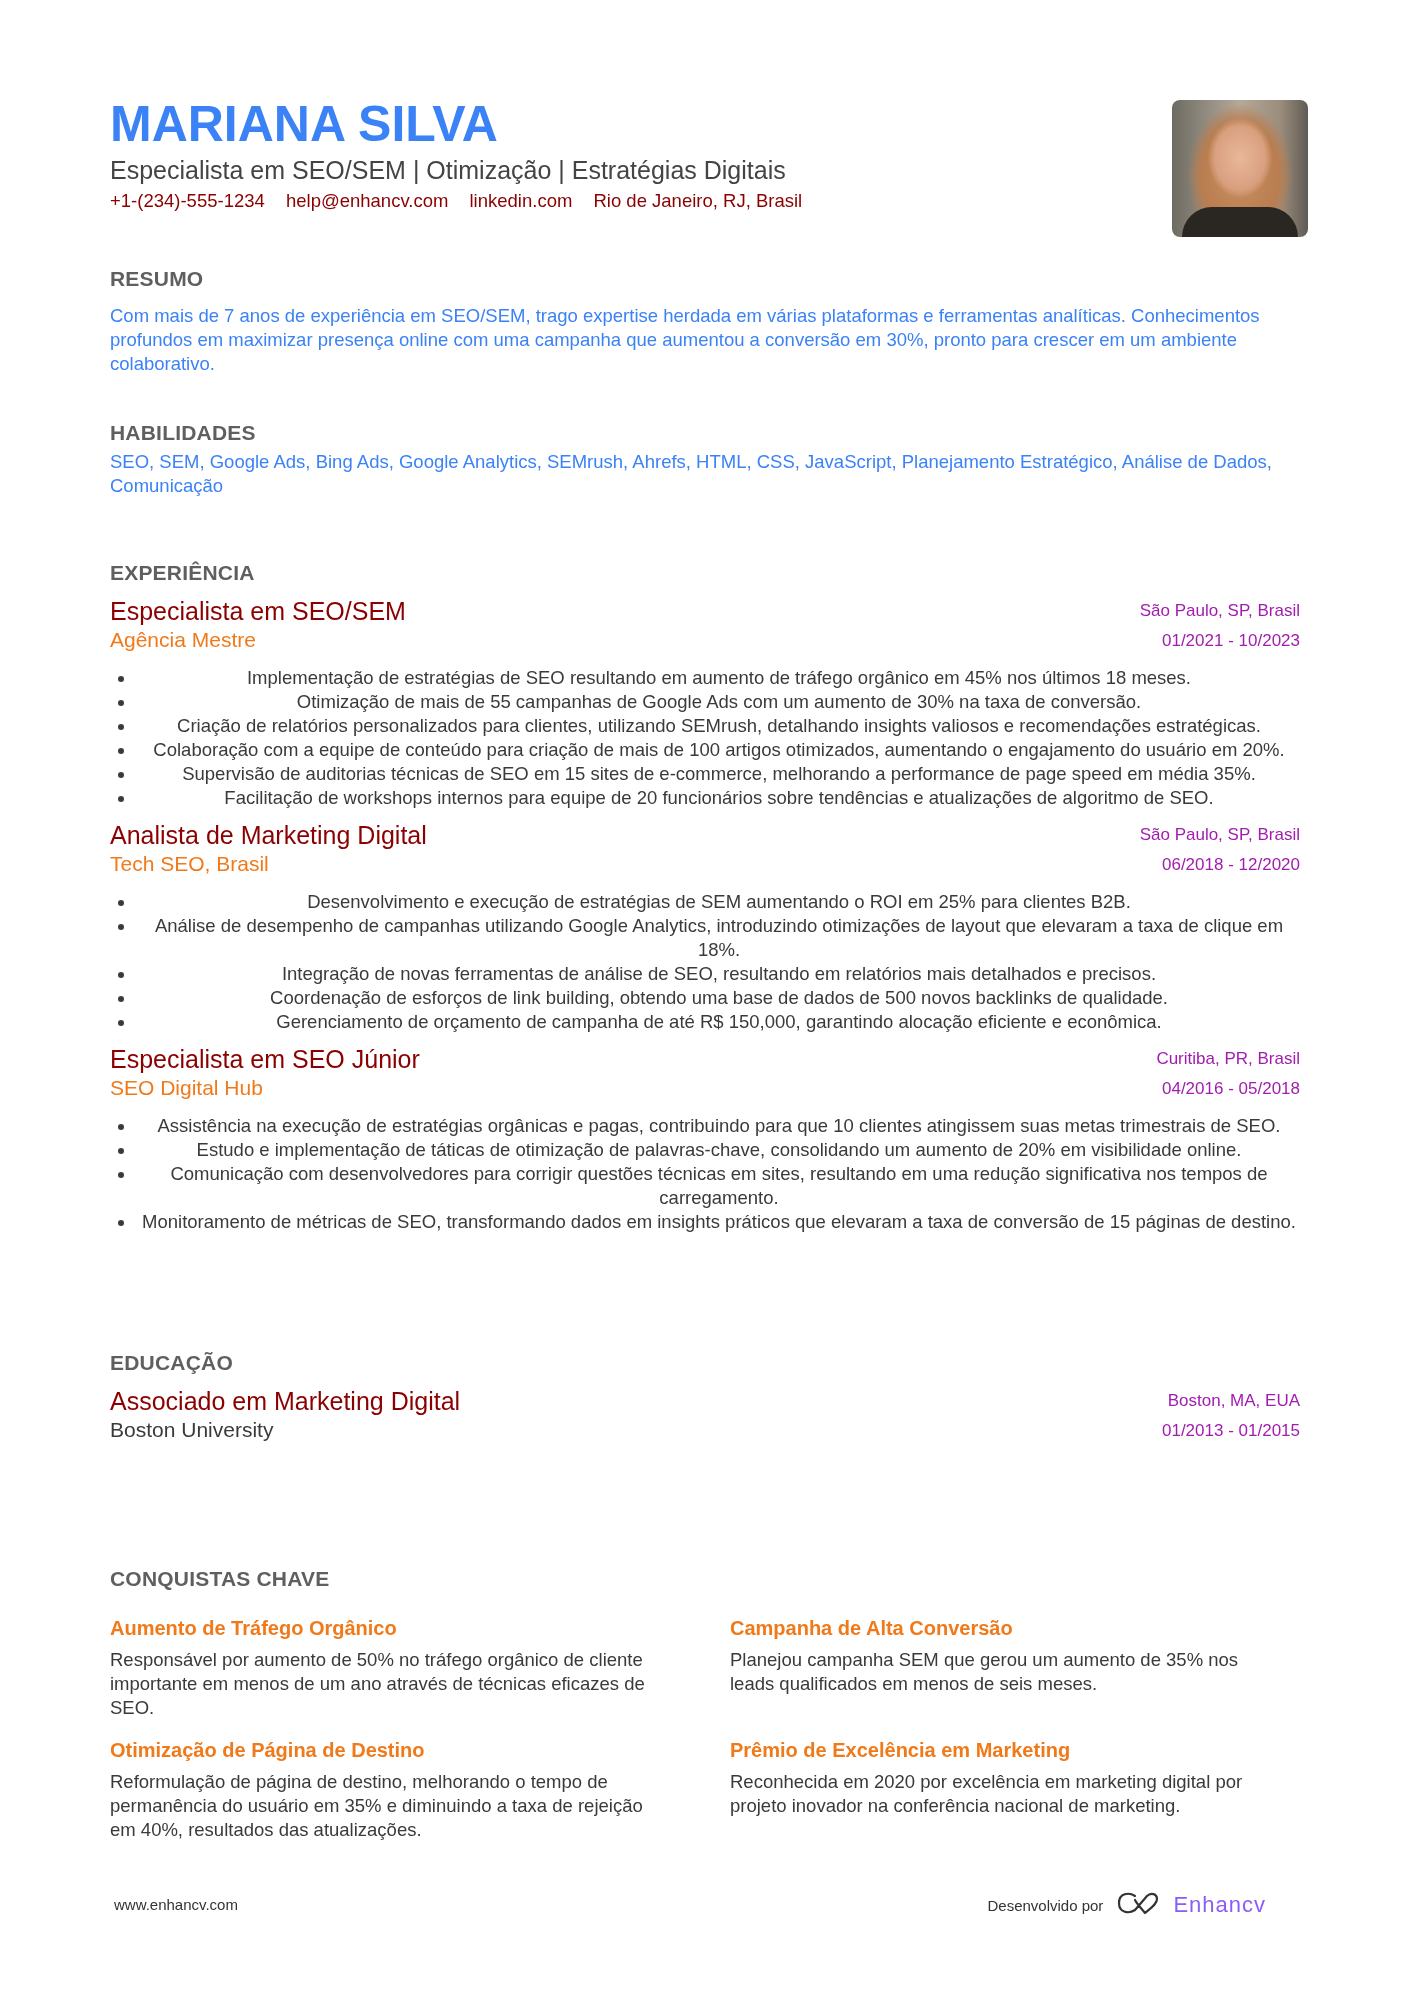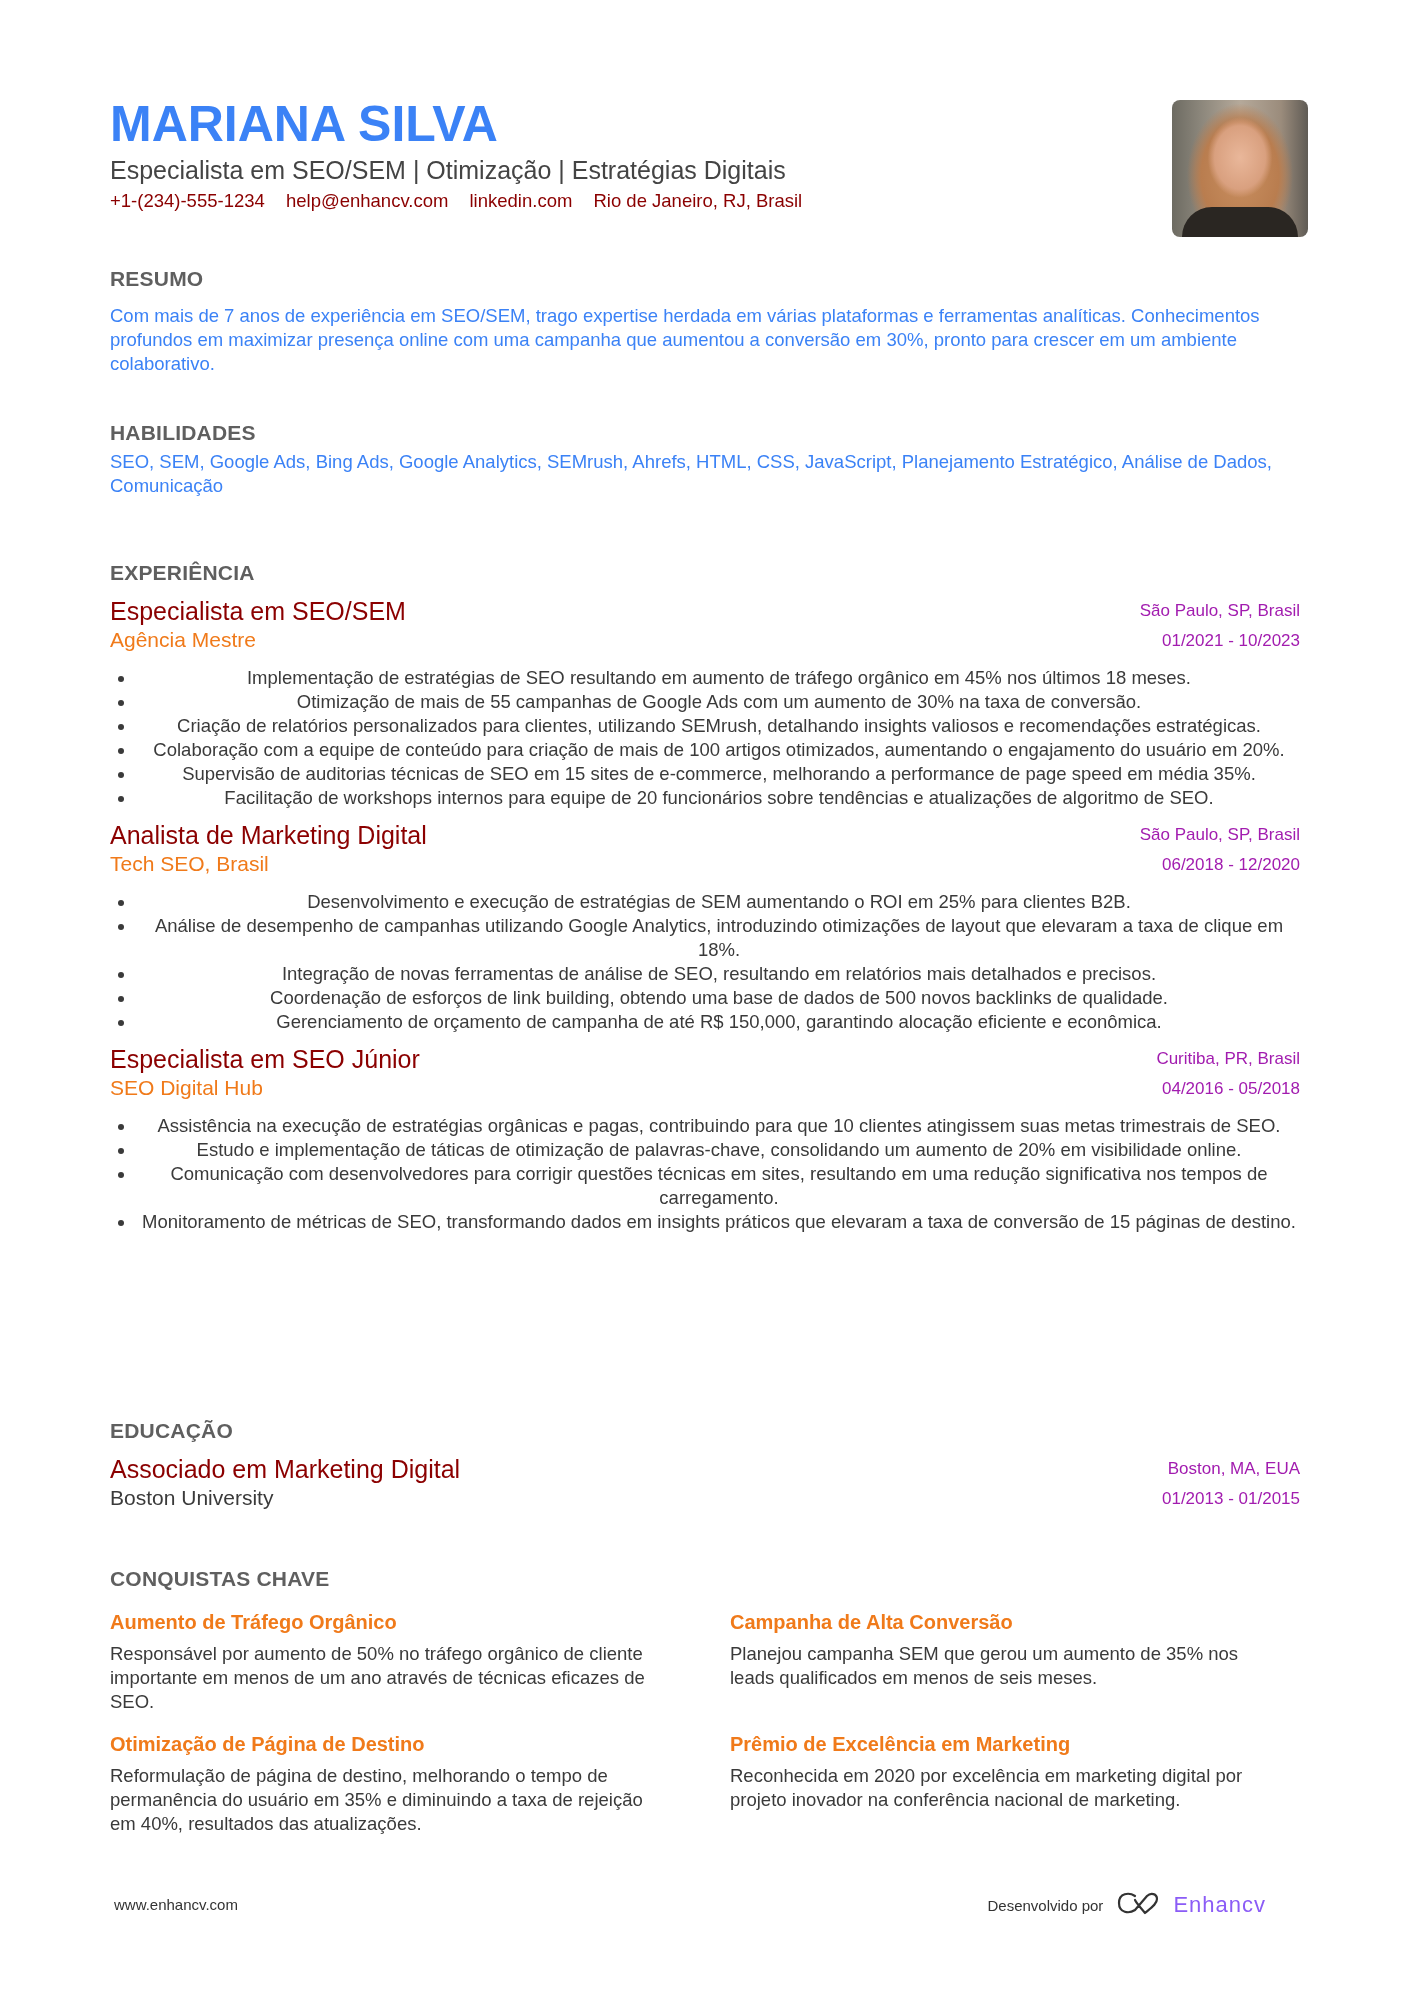--- a/index.html
+++ b/index.html
@@ -116,35 +116,35 @@
       </div>
       <ul class="bullets">
         <li>Assistência na execução de estratégias orgânicas e pagas, contribuindo para que 10 clientes atingissem suas metas trimestrais de SEO.</li>
         <li>Estudo e implementação de táticas de otimização de palavras-chave, consolidando um aumento de 20% em visibilidade online.</li>
         <li>Comunicação com desenvolvedores para corrigir questões técnicas em sites, resultando em uma redução significativa nos tempos de carregamento.</li>
         <li>Monitoramento de métricas de SEO, transformando dados em insights práticos que elevaram a taxa de conversão de 15 páginas de destino.</li>
       </ul>
     </div>
   </div>
 
-  <div class="sec" style="top:1418px;">
+  <div class="sec" style="top:1350px;">
     <div class="section-title">EDUCAÇÃO</div>
     <div class="job" style="margin-top:10px;">
       <div class="job-title">Associado em Marketing Digital</div>
       <div class="job-company" style="color:#3a3a3a;">Boston University</div>
       <div class="job-meta">
         <div>Boston, MA, EUA</div>
         <div>01/2013 - 01/2015</div>
       </div>
     </div>
   </div>
 
   <div class="sec" style="top:1566px;">
     <div class="section-title">CONQUISTAS CHAVE</div>
-    <div class="ach-grid" style="margin-top:16px;">
+    <div class="ach-grid" style="margin-top:22px;">
       <div>
         <div class="ach-title">Aumento de Tráfego Orgânico</div>
         <div class="ach-desc">Responsável por aumento de 50% no tráfego orgânico de cliente importante em menos de um ano através de técnicas eficazes de SEO.</div>
       </div>
       <div>
         <div class="ach-title">Campanha de Alta Conversão</div>
         <div class="ach-desc">Planejou campanha SEM que gerou um aumento de 35% nos leads qualificados em menos de seis meses.</div>
       </div>
       <div>
         <div class="ach-title">Otimização de Página de Destino</div>

